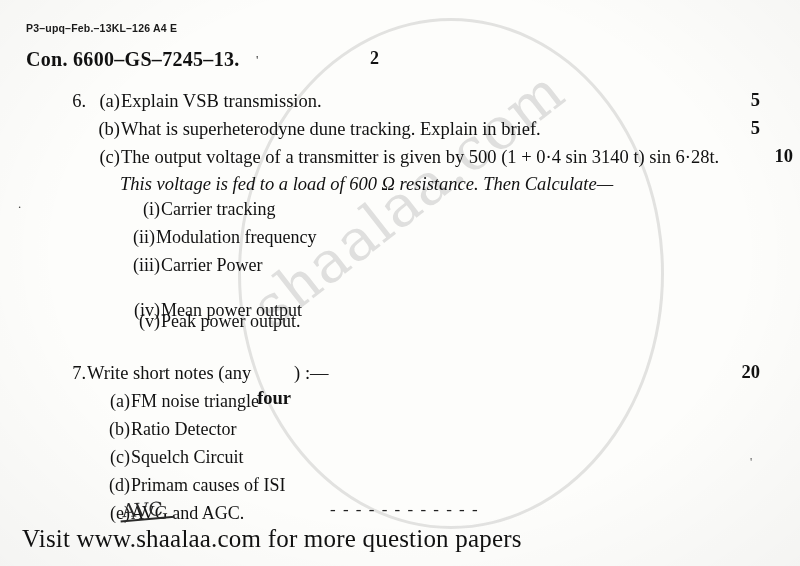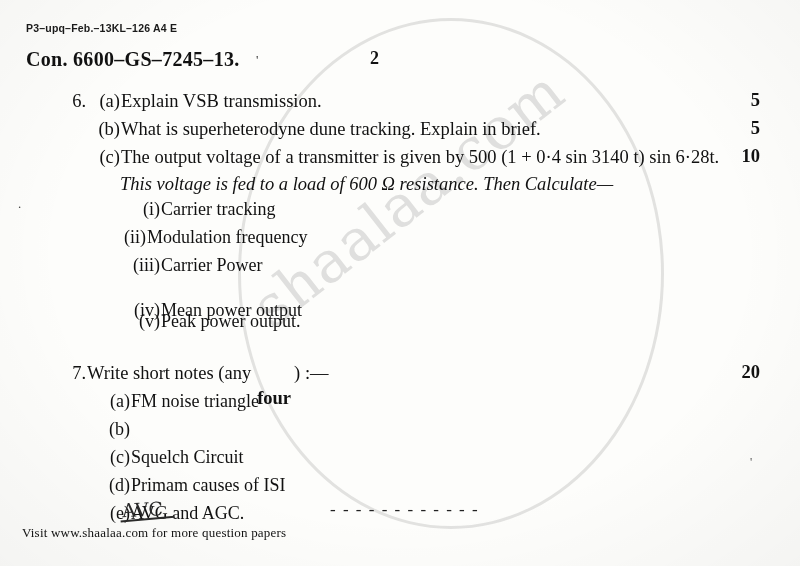--- a/index.html
+++ b/index.html
@@ -167,21 +167,21 @@
     background: #2a2a2a;
     margin-top: -2px;
     margin-left: -2px;
     transform: rotate(-2deg);
   }
 
   .footer {
     position: absolute;
     left: 22px;
     top: 525px;
-    font-size: 13px;
+    font-size: 25px;
     letter-spacing: 0.2px;
     color: #111;
   }
 </style>
 </head>
 <body>
 
 <div class="page">
 
   <div class="paper-tint"></div>
@@ -209,30 +209,30 @@
       <span class="lbl" style="width:34px;">(b)</span>
       <span class="txt">What is superheterodyne dune tracking. Explain in brief.</span>
     </div>
     <div class="marks" style="left:720px; top:118px; width:40px;">5</div>
 
     <div class="row" style="left:28px; top:146px;">
       <span class="lbl" style="width:58px;"></span>
       <span class="lbl" style="width:34px;">(c)</span>
       <span class="txt">The output voltage of a transmitter is given by 500 (1 + 0·4 sin 3140 t) sin 6·28t.</span>
     </div>
-    <div class="marks" style="left:716px; top:146px; width:44px;text-align:right;">10</div>
+    <div class="marks" style="left:749px; top:146px; width:44px;text-align:right;">10</div>
 
     <div class="row" style="left:120px; top:173px;font-style:italic;">This voltage is fed to a load of 600 Ω resistance. Then Calculate—</div>
 
     <div class="row" style="left:118px; top:198px;">
       <span class="lbl sub" style="width:42px;">(i)</span>
       <span class="txt sub">Carrier tracking</span>
     </div>
 
-    <div class="row" style="left:104px; top:226px;">
+    <div class="row" style="left:113px; top:226px;">
       <span class="lbl sub" style="width:42px;">(ii)</span>
       <span class="txt sub">Modulation frequency</span>
     </div>
 
     <div class="row" style="left:118px; top:254px;">
       <span class="lbl sub" style="width:42px;">(iii)</span>
       <span class="txt sub">Carrier Power</span>
     </div>
 
     <div class="row" style="left:118px; top:299px;">
@@ -256,20 +256,21 @@
     </div>
     <div class="marks" style="left:716px; top:362px; width:44px;">20</div>
 
     <div class="row" style="left:96px; top:390px;">
       <span class="lbl sub" style="width:34px;">(a)</span>
       <span class="txt sub">FM noise triangle</span>
     </div>
 
     <div class="row" style="left:96px; top:418px;">
       <span class="lbl sub" style="width:34px;">(b)</span>
+      <span class="txt sub">Ratio Detector</span>
     </div>
 
     <div class="row" style="left:96px; top:446px;">
       <span class="lbl sub" style="width:34px;">(c)</span>
       <span class="txt sub">Squelch Circuit</span>
     </div>
 
     <div class="row" style="left:96px; top:474px;">
       <span class="lbl sub" style="width:34px;">(d)</span>
       <span class="txt sub">Primam causes of ISI</span>

